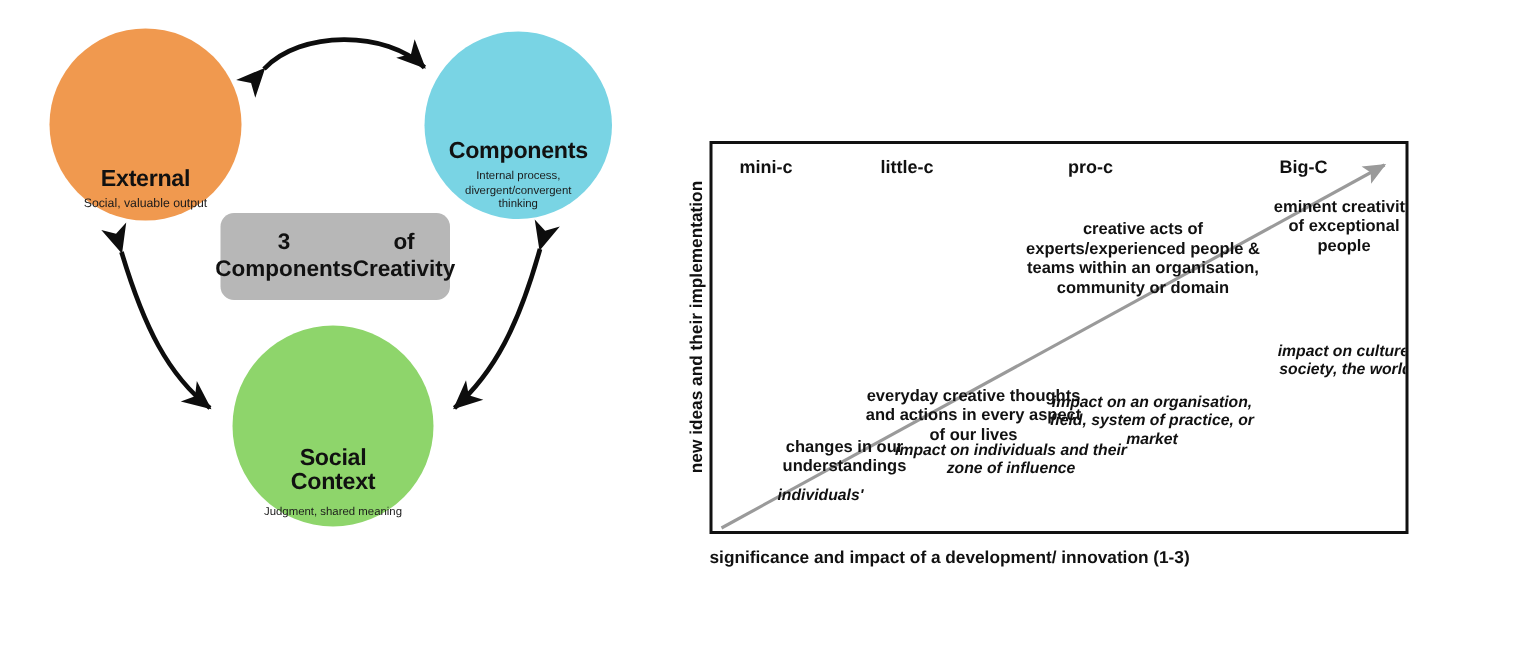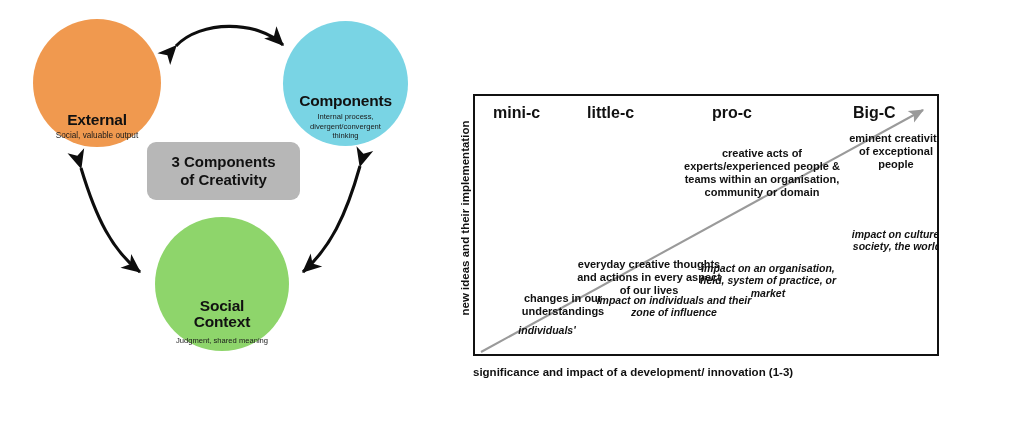--- a/index.html
+++ b/index.html
@@ -68,21 +68,21 @@
   #circle-social .c-title { font-size: 15.5px; }
   #circle-social .c-sub { font-size: 7.6px; margin-top: 5px; }
 
   #center-badge {
     position: absolute;
     left: 147px; top: 142px;
     width: 153px; height: 58px;
     background: #b7b7b7;
     border-radius: 9px;
     display: flex;
-    flex-direction: column;
+    flex-direction: row;
     align-items: center;
     justify-content: center;
     text-align: center;
     font-weight: bold;
     font-size: 15px;
     line-height: 1.2;
     color: #111111;
     z-index: 4;
   }
 
@@ -110,21 +110,21 @@
   }
   #trend-line-svg {
     position: absolute;
     left: 0; top: 0;
     width: 466px; height: 262px;
     z-index: 1;
   }
   .col-header {
     position: absolute;
     font-weight: bold;
-    font-size: 16px;
+    font-size: 12px;
     color: #111111;
     z-index: 3;
     white-space: nowrap;
   }
   .cell-text {
     position: absolute;
     text-align: center;
     z-index: 3;
     color: #111111;
     line-height: 1.18;

